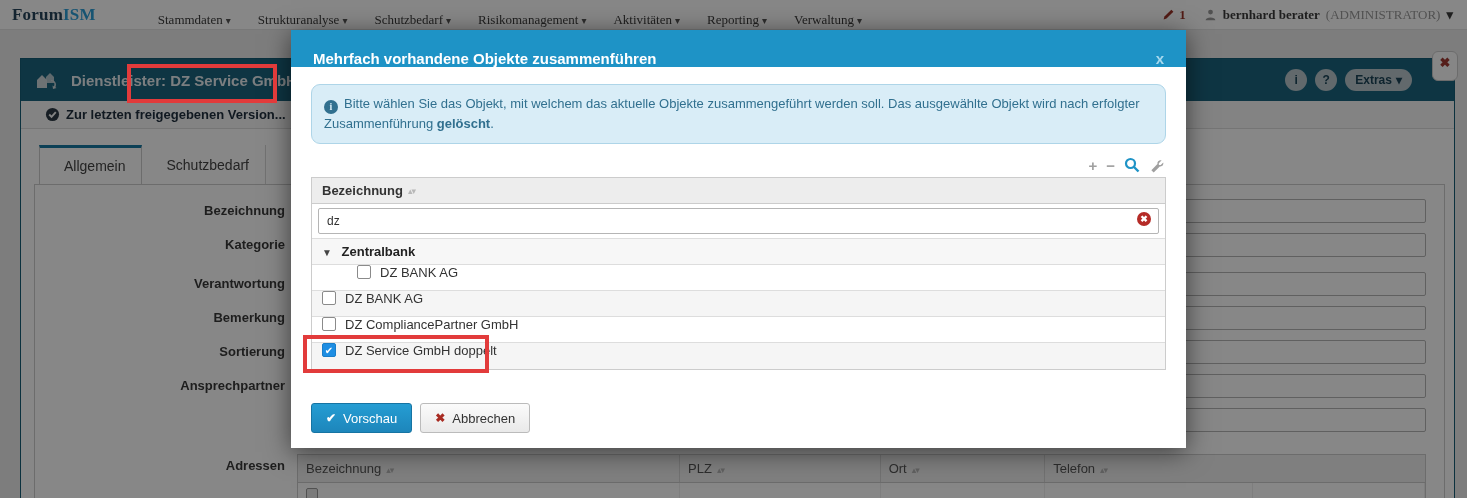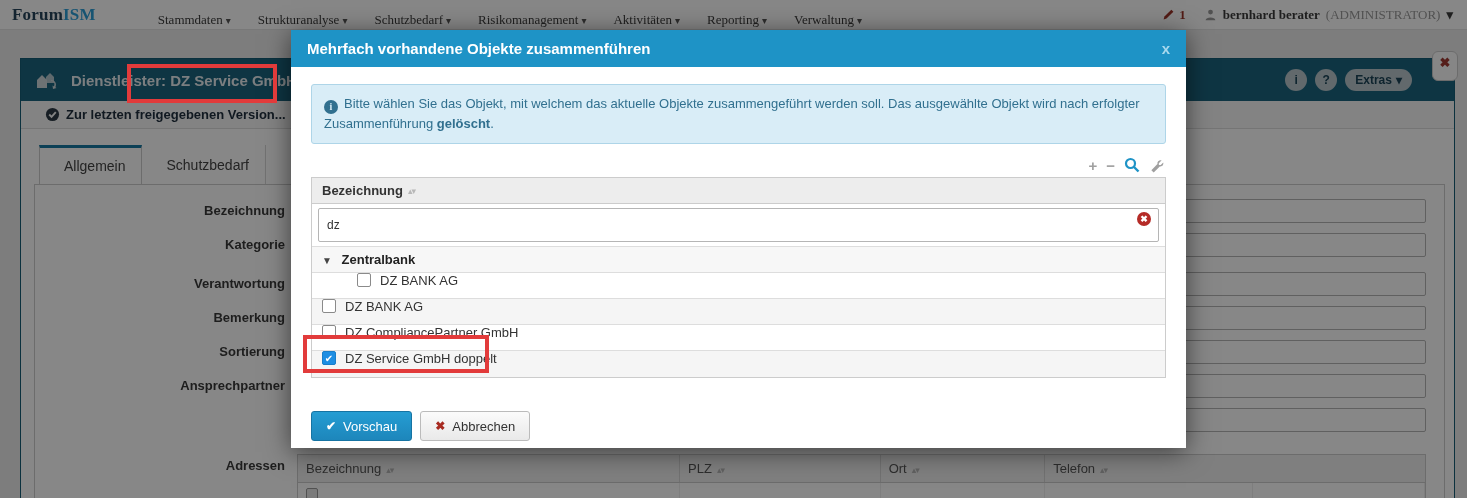--- a/index.html
+++ b/index.html
@@ -55,36 +55,36 @@
   .addr-datarow { display:flex; height:22px; background:#fff; }
   .addr-td { padding:3px 8px; border-right:1px solid #eee; display:flex; align-items:center; }
   .mini-check { width:12px; height:12px; border:1px solid #999; background:#e8e8e8; border-radius:2px; }
 
   
   .overlay { position:absolute; inset:0; background:rgba(0,0,0,0.47); z-index:10; }
 
   
   .modal { position:absolute; left:291px; top:30px; width:895px; height:418px; background:#fff; z-index:20;
            box-shadow:0 4px 24px rgba(0,0,0,0.55); }
-  .modal-header { height:37px; background:#1e93c6; display:flex; align-items:center; padding:0 16px; }
+  .modal-header { height:37px; background:#1e93c6; display:flex; align-items:flex-end; padding:0 22px; }
   .modal-title { color:#fff; font-size:15px; font-weight:bold; }
   .modal-close { margin-left:auto; color:#a8d9ee; font-size:15px; font-weight:bold; cursor:pointer; }
   .modal-body { padding:9px 20px 0 20px; }
-  .info-box { margin-top:8px; background:#d9edf7; border:1px solid #aed5e8; border-radius:3px;
+  .info-box { margin-top:8px; background:#d9edf7; border:1px solid #aed5e8; border-radius:9px;
               padding:9px 12px; color:#31708f; line-height:1.55; font-size:13px; }
   .info-i { display:inline-flex; width:14px; height:14px; border-radius:50%; background:#31708f; color:#d9edf7;
             font-weight:bold; font-size:10px; align-items:center; justify-content:center; margin-right:6px;
             vertical-align:-2px; font-family:"Liberation Serif", serif; }
   .tbl-toolbar { display:flex; justify-content:flex-end; align-items:center; gap:9px; margin:13px 2px 4px 0; }
   .tool-glyph { color:#a0a0a0; font-weight:bold; font-size:15px; line-height:1; cursor:pointer; }
   .merge-table { border:1px solid #ccc; }
   .mt-header { background:#ededed; padding:5px 10px; display:flex; align-items:center; border-bottom:1px solid #ccc; }
   .mt-header .col-label { font-weight:bold; color:#333; }
   .mt-search { padding:4px 6px; border-bottom:1px solid #ddd; position:relative; }
-  .mt-search input { width:100%; height:34px; border:1px solid #b5b5b5; border-radius:2px; padding:0 24px 0 8px;
+  .mt-search input { width:100%; height:26px; border:1px solid #b5b5b5; border-radius:2px; padding:0 24px 0 8px;
                      font-size:12px; color:#333; font-family:"Liberation Sans", sans-serif; }
   .clear-ic { position:absolute; right:14px; top:8px; width:14px; height:14px; border-radius:50%; background:#b52b27;
               color:#fff; font-size:9px; font-weight:bold; display:flex; align-items:center; justify-content:center; cursor:pointer; }
   .mt-group { padding:5px 10px; background:#f7f7f7; border-bottom:1px solid #ddd; font-weight:bold; color:#222; }
   .mt-group .caret { font-size:10px; margin-right:6px; color:#444; }
   .mt-row { display:flex; height:26px; padding-left:10px; border-bottom:1px solid #ddd; background:#fff; }
   .mt-row:last-child { border-bottom:none; }
   .mt-row.alt { background:#f5f5f5; }
   .mt-row.indent { padding-left:45px; }
   .cbx { width:14px; height:14px; border:1px solid #8a8a8a; border-radius:2px; background:#fff; margin-right:9px;

